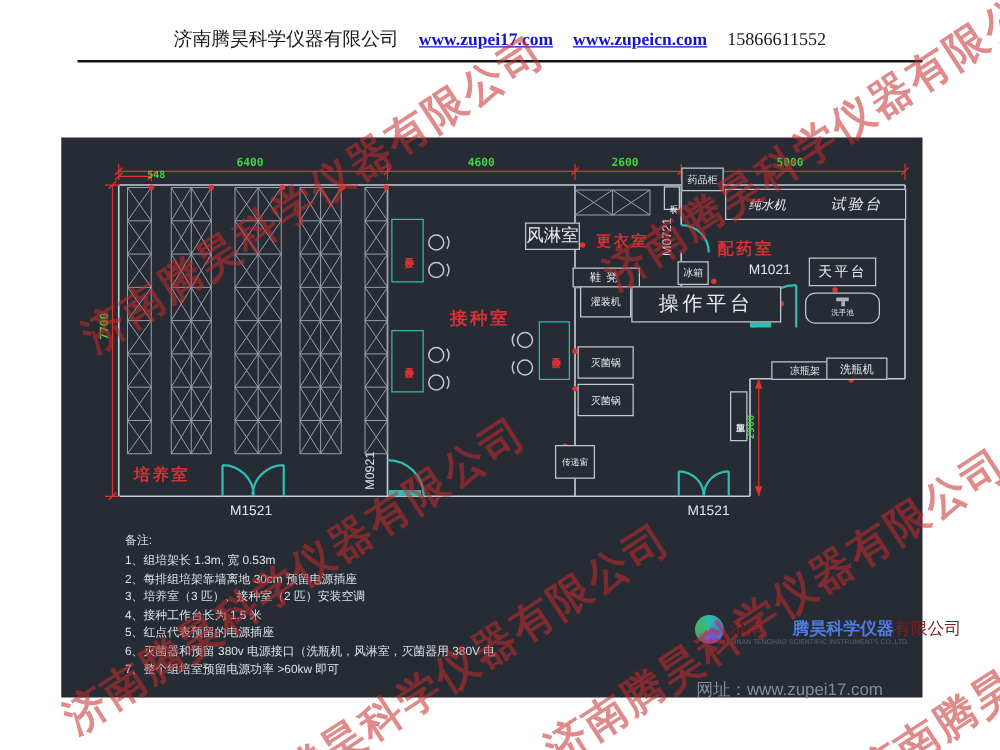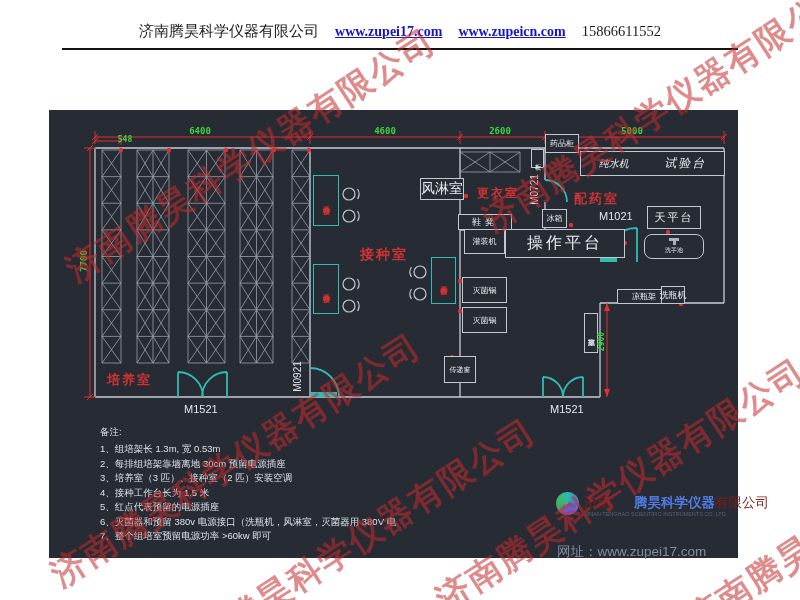--- a/index.html
+++ b/index.html
@@ -143,21 +143,21 @@
   <div class="box" style="left:505px;top:229px;width:120px;height:29px;font-size:16px;letter-spacing:3px;">操作平台</div>
   <div class="box sink" style="left:644px;top:234px;width:60px;height:25px;">
     <div class="faucet-top"></div>
     <div class="faucet-stem"></div>
     <span style="font-size:6px;">洗手池</span>
   </div>
   <div class="box" style="left:462px;top:277px;width:45px;height:26px;font-size:8px;">灭菌锅</div>
   <div class="box" style="left:462px;top:307px;width:45px;height:26px;font-size:8px;">灭菌锅</div>
   <div class="box" style="left:444px;top:356px;width:32px;height:27px;font-size:7px;">传递窗</div>
   <div class="box" style="left:617px;top:289px;width:54px;height:15px;font-size:8px;">凉瓶架</div>
-  <div class="box" style="left:661px;top:286px;width:24px;height:18px;font-size:9px;">洗瓶机</div>
+  <div class="box" style="left:661px;top:286px;width:49px;height:18px;font-size:9px;">洗瓶机</div>
   <div class="box vtext" style="left:584px;top:313px;width:14px;height:40px;font-size:7px;">凉瓶架</div>
 
   <div class="bench" style="left:313px;top:175px;width:26px;height:51px;">
     <span>接种工作台</span>
     </div>
   <div class="bench" style="left:313px;top:264px;width:26px;height:50px;">
     <span>接种工作台</span>
     </div>
   <div class="bench" style="left:431px;top:257px;width:25px;height:47px;">
     <span>接种工作台</span>

